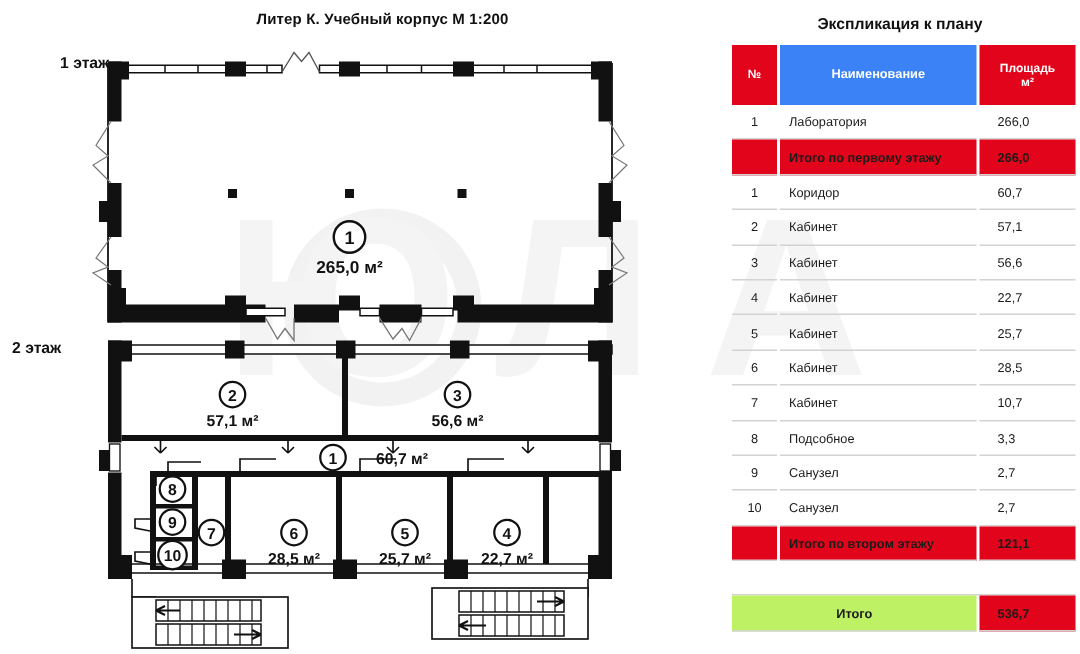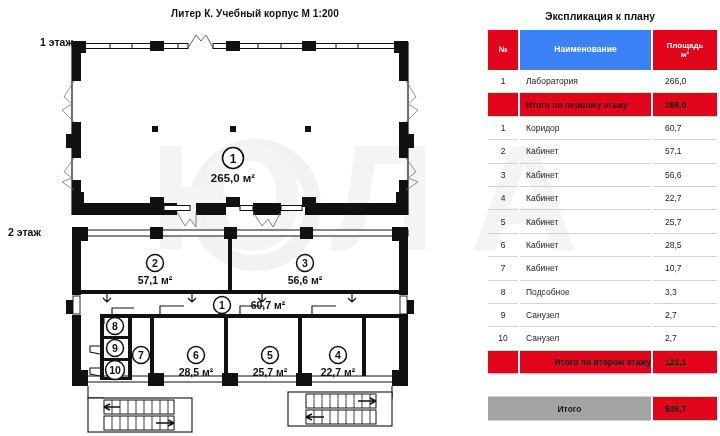--- a/index.html
+++ b/index.html
@@ -512,25 +512,25 @@
           <td class="name">Санузел</td>
           <td class="area">2,7</td>
         </tr>
         <tr class="data">
           <td class="num">10</td>
           <td class="name">Санузел</td>
           <td class="area">2,7</td>
         </tr>
         <tr class="total">
           <td class="num" style="background: rgb(226, 4, 27);"></td>
-          <td class="name" style="background: rgb(226, 4, 27); text-align: right;">Итого по втором этажу</td>
+          <td class="name" style="background: rgb(226, 4, 27);">Итого по втором этажу</td>
           <td class="area" style="background: rgb(226, 4, 27);">121,1</td>
         </tr>
         <tr class="spacer">
           <td colspan="3"></td>
         </tr>
         <tr class="grand">
-          <td colspan="2" style="background: #a3a3a3;">Итого</td>
+          <td colspan="2" style="background: #bef264;">Итого</td>
           <td class="area" style="background: rgb(226, 4, 27);">536,7</td>
         </tr>
       </tbody>
   </table>
 </div>
 
 </body></html>

